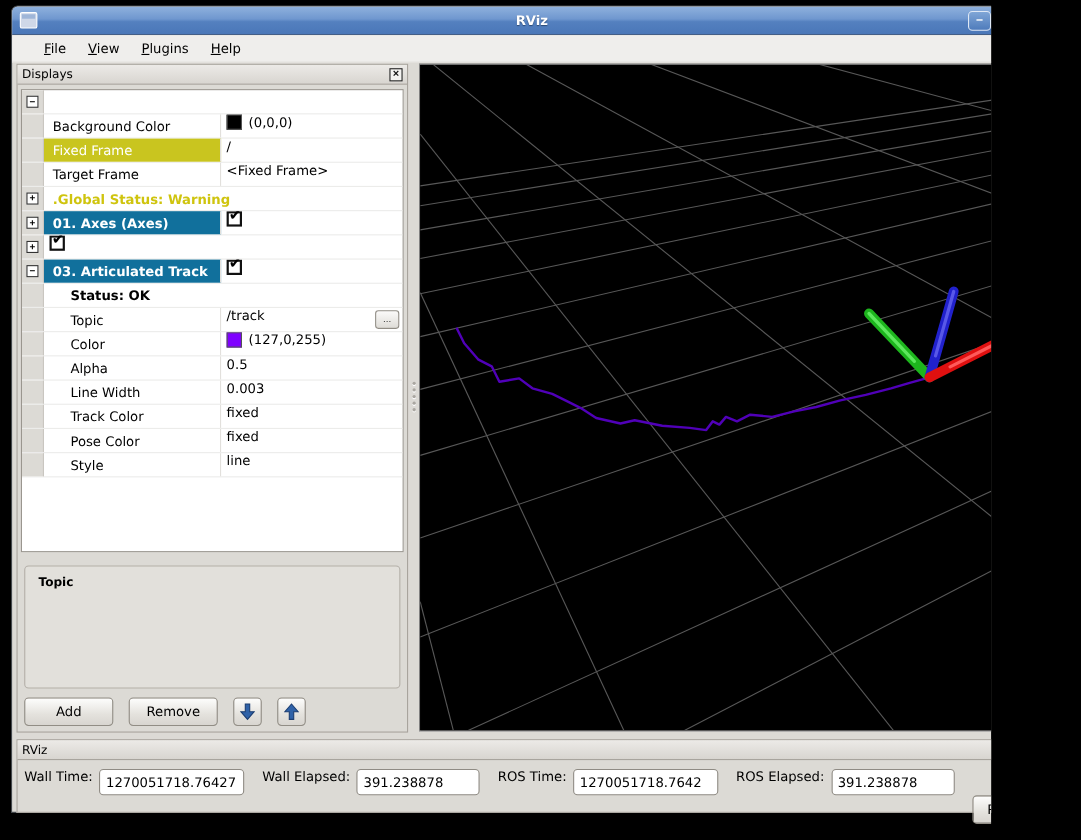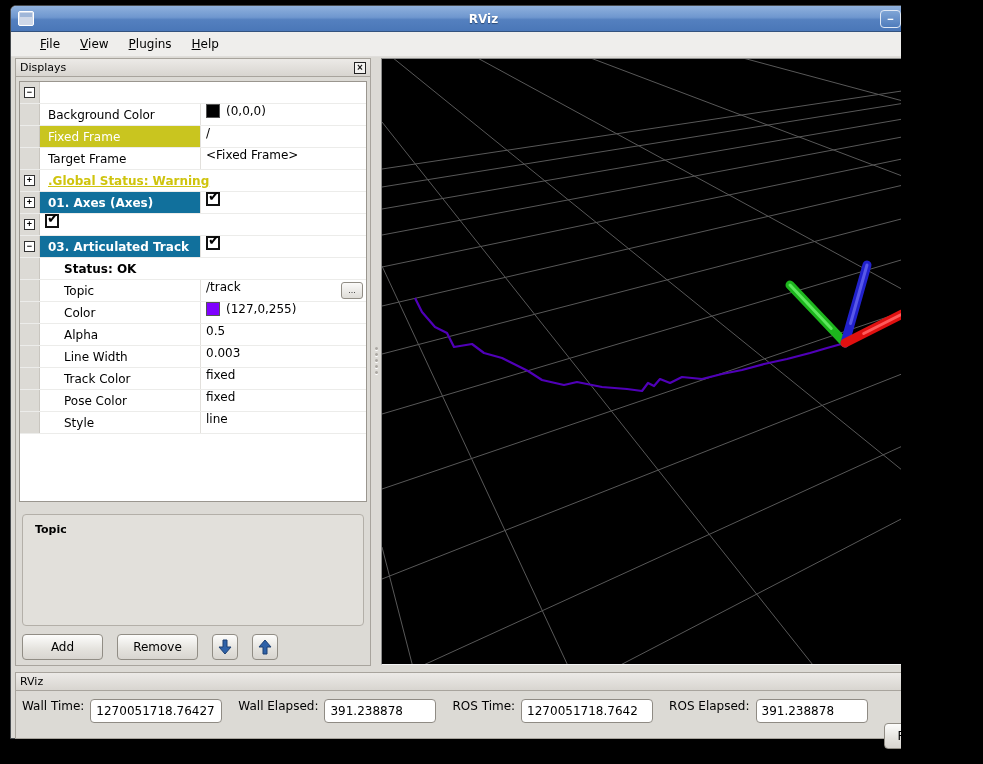--- a/index.html
+++ b/index.html
@@ -140,21 +140,21 @@
             <div class="gutter"></div>
             <div class="tlabel">Target Frame</div>
             <div class="tvalue">
               <span>&lt;Fixed Frame&gt;</span>
             </div>
           </div>
           <div class="trow">
             <div class="gutter">
               <button class="expander">+</button>
             </div>
-            <div class="tlabel warn-label" style="width: auto; flex: 1 1 0%; border-right: none; text-decoration: underline;">.Global Status: Warning</div>
+            <div class="tlabel warn-label" style="width: auto; flex: 1 1 0%; border-right: none;">.Global Status: Warning</div>
           </div>
           <div class="trow cat">
             <div class="gutter">
               <button class="expander">+</button>
             </div>
             <div class="tlabel catbar">01. Axes (Axes)</div>
             <div class="tvalue">
               <span class="checkbox">
                 <span class="mark">✔</span>
               </span>

